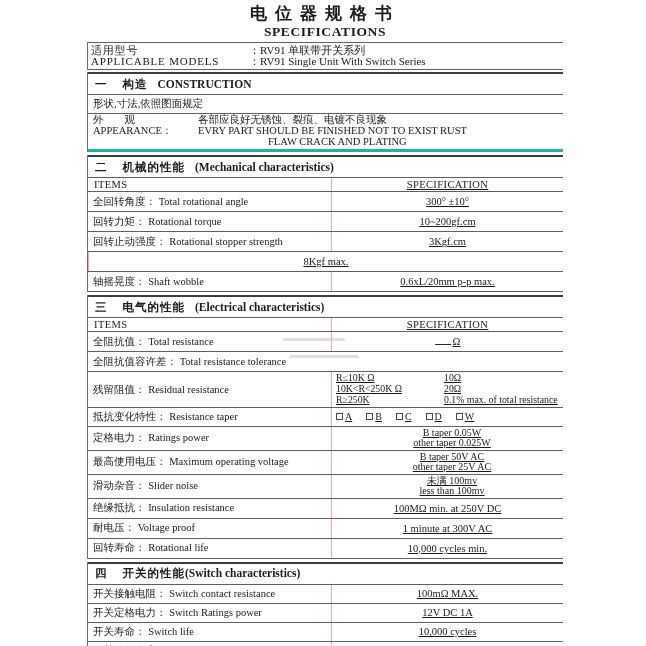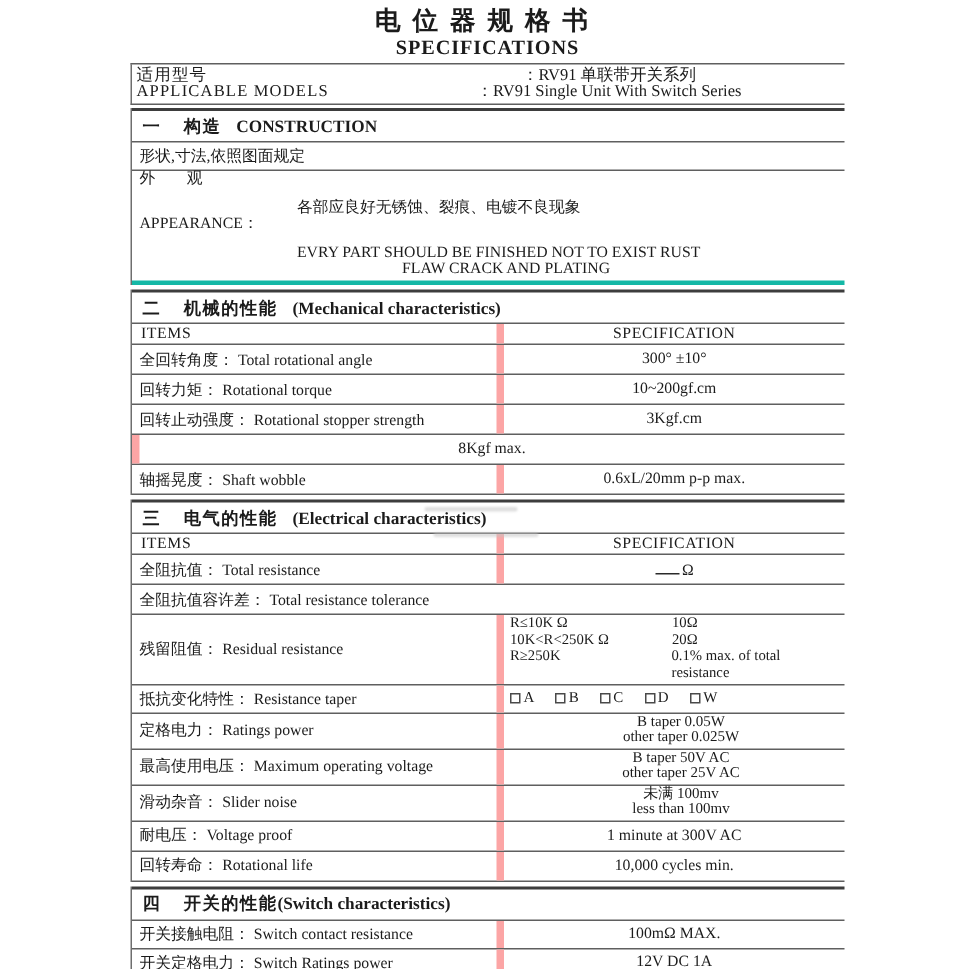--- a/index.html
+++ b/index.html
@@ -15,50 +15,50 @@
 
   .title-cn { text-align: center; font-size: 17px; font-weight: bold; letter-spacing: 8px; line-height: 20px; }
   .title-en { text-align: center; font-size: 13.5px; font-weight: bold; letter-spacing: 0.6px; line-height: 16px; margin-bottom: 2px; }
 
   .block { border-left: 1px solid #6e6e6e; }
 
   
   .models { border-top: 1px solid #5f5f5f; border-bottom: 1px solid #5f5f5f; padding: 2px 0 2px 3px; }
   .models-row { font-size: 11px; line-height: 11px; display: flex; }
   .models-label { display: inline-block; width: 158px; letter-spacing: 0.8px; }
-  .models-value { flex: 1; text-align: center; }
+  .models-value { flex: 1; }
 
   
   .sec-head {
     border-top: 2px solid #3d3d3d; border-bottom: 1px solid #5f5f5f;
     font-weight: bold; font-size: 11.5px; padding: 2.5px 0 2.5px 7px;
     display: flex; align-items: baseline;
   }
   .sec-num { margin-right: 16px; }
   .sec-cn { margin-right: 10px; letter-spacing: 1px; }
   .m2 { margin-top: 2px; }
   .m3 { margin-top: 3px; }
 
   
   .row { display: flex; border-bottom: 1px solid #5f5f5f; align-items: center; min-height: 20px; font-size: 10.5px; }
   .c1 { width: 243px; padding: 2px 4px 2px 5px; }
-  .c2 { flex: 1; align-self: stretch; border-left: 5px solid #fca5a5; text-align: center;
-        display: flex; flex-direction: column; justify-content: center; padding: 1px 2px; }
+  .c2 { flex: 1; align-self: stretch; border-left: 1px solid #fca5a5; text-align: center;
+        display: flex; flex-direction: column; justify-content: center; padding: 1px 2px; text-decoration: underline; }
   .full { flex: 1; padding: 2px 4px 2px 5px; }
 
   .thead { min-height: 13.5px; font-size: 10.5px; letter-spacing: 0.4px; }
   .thead .c1 { padding: 1px 4px 1px 6px; }
   .thead .c2 { padding: 1px 2px; }
 
   
   .cons-row { min-height: 15px; }
   .app-row { display: block; border-bottom: 3px solid #14b8a6; font-size: 10.5px; padding: 1px 0 2px 0; }
   .app-line { display: flex; line-height: 10.8px; }
   .app-label { width: 110px; padding-left: 5px; }
-  .app-val { flex: 1; margin-top: 19px; }
+  .app-val { flex: 1; }
   .app-indent { padding-left: 180px; line-height: 10.8px; }
 
   .h21 { min-height: 21px; }
   .h18 { min-height: 18px; }
   .sw .row { min-height: 18.5px; }
 
   .spec-2line { font-size: 10px; line-height: 10.5px; padding-left: 11px; }
 
   
   .res-row { min-height: 33px; }
@@ -228,20 +228,24 @@
       </div>
     </div>
     <div class="row h21">
       <div class="c1">滑动杂音：  Slider noise</div>
       <div class="c2 spec-2line">
         <div>未满 100mv</div>
         <div>less than 100mv</div>
       </div>
     </div>
     <div class="row">
+      <div class="c1">绝缘抵抗： Insulation resistance</div>
+      <div class="c2">100MΩ  min. at 250V DC</div>
+    </div>
+    <div class="row">
       <div class="c1">耐电压：  Voltage proof</div>
       <div class="c2">1 minute at 300V AC</div>
     </div>
     <div class="row">
       <div class="c1">回转寿命： Rotational life</div>
       <div class="c2">10,000 cycles min.</div>
     </div>
   </div>
 
   <div class="block m3 sw">

